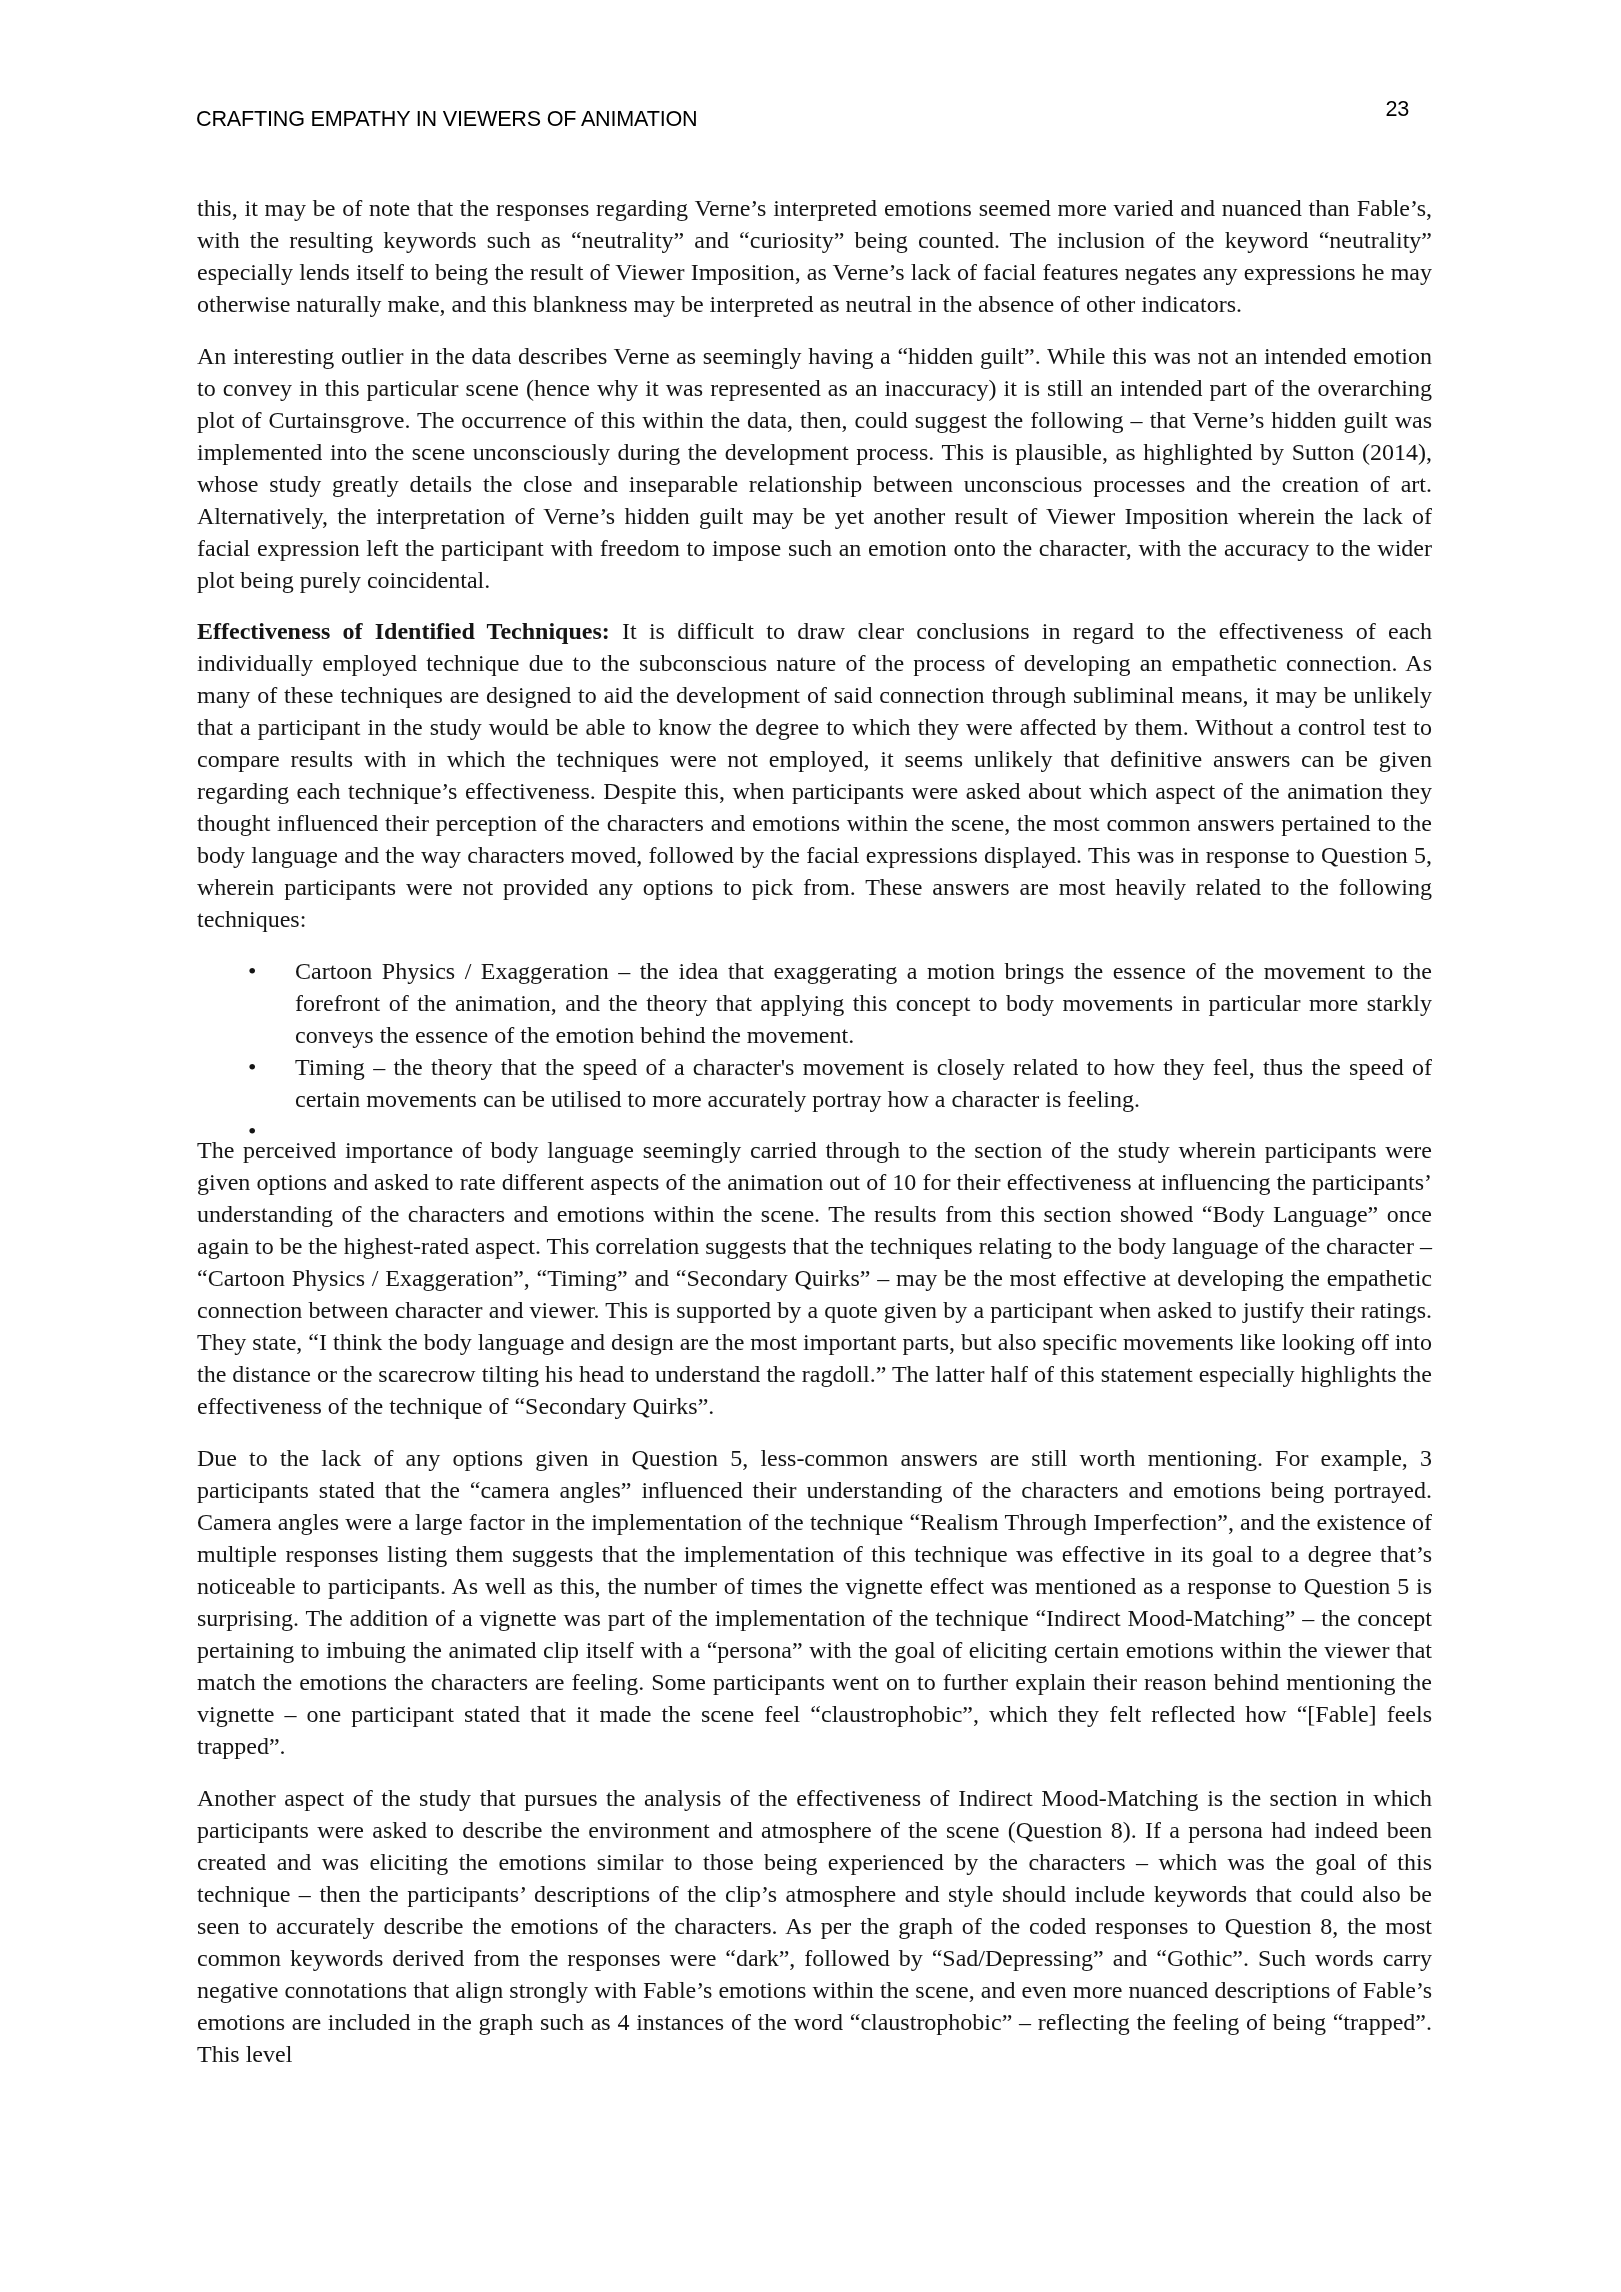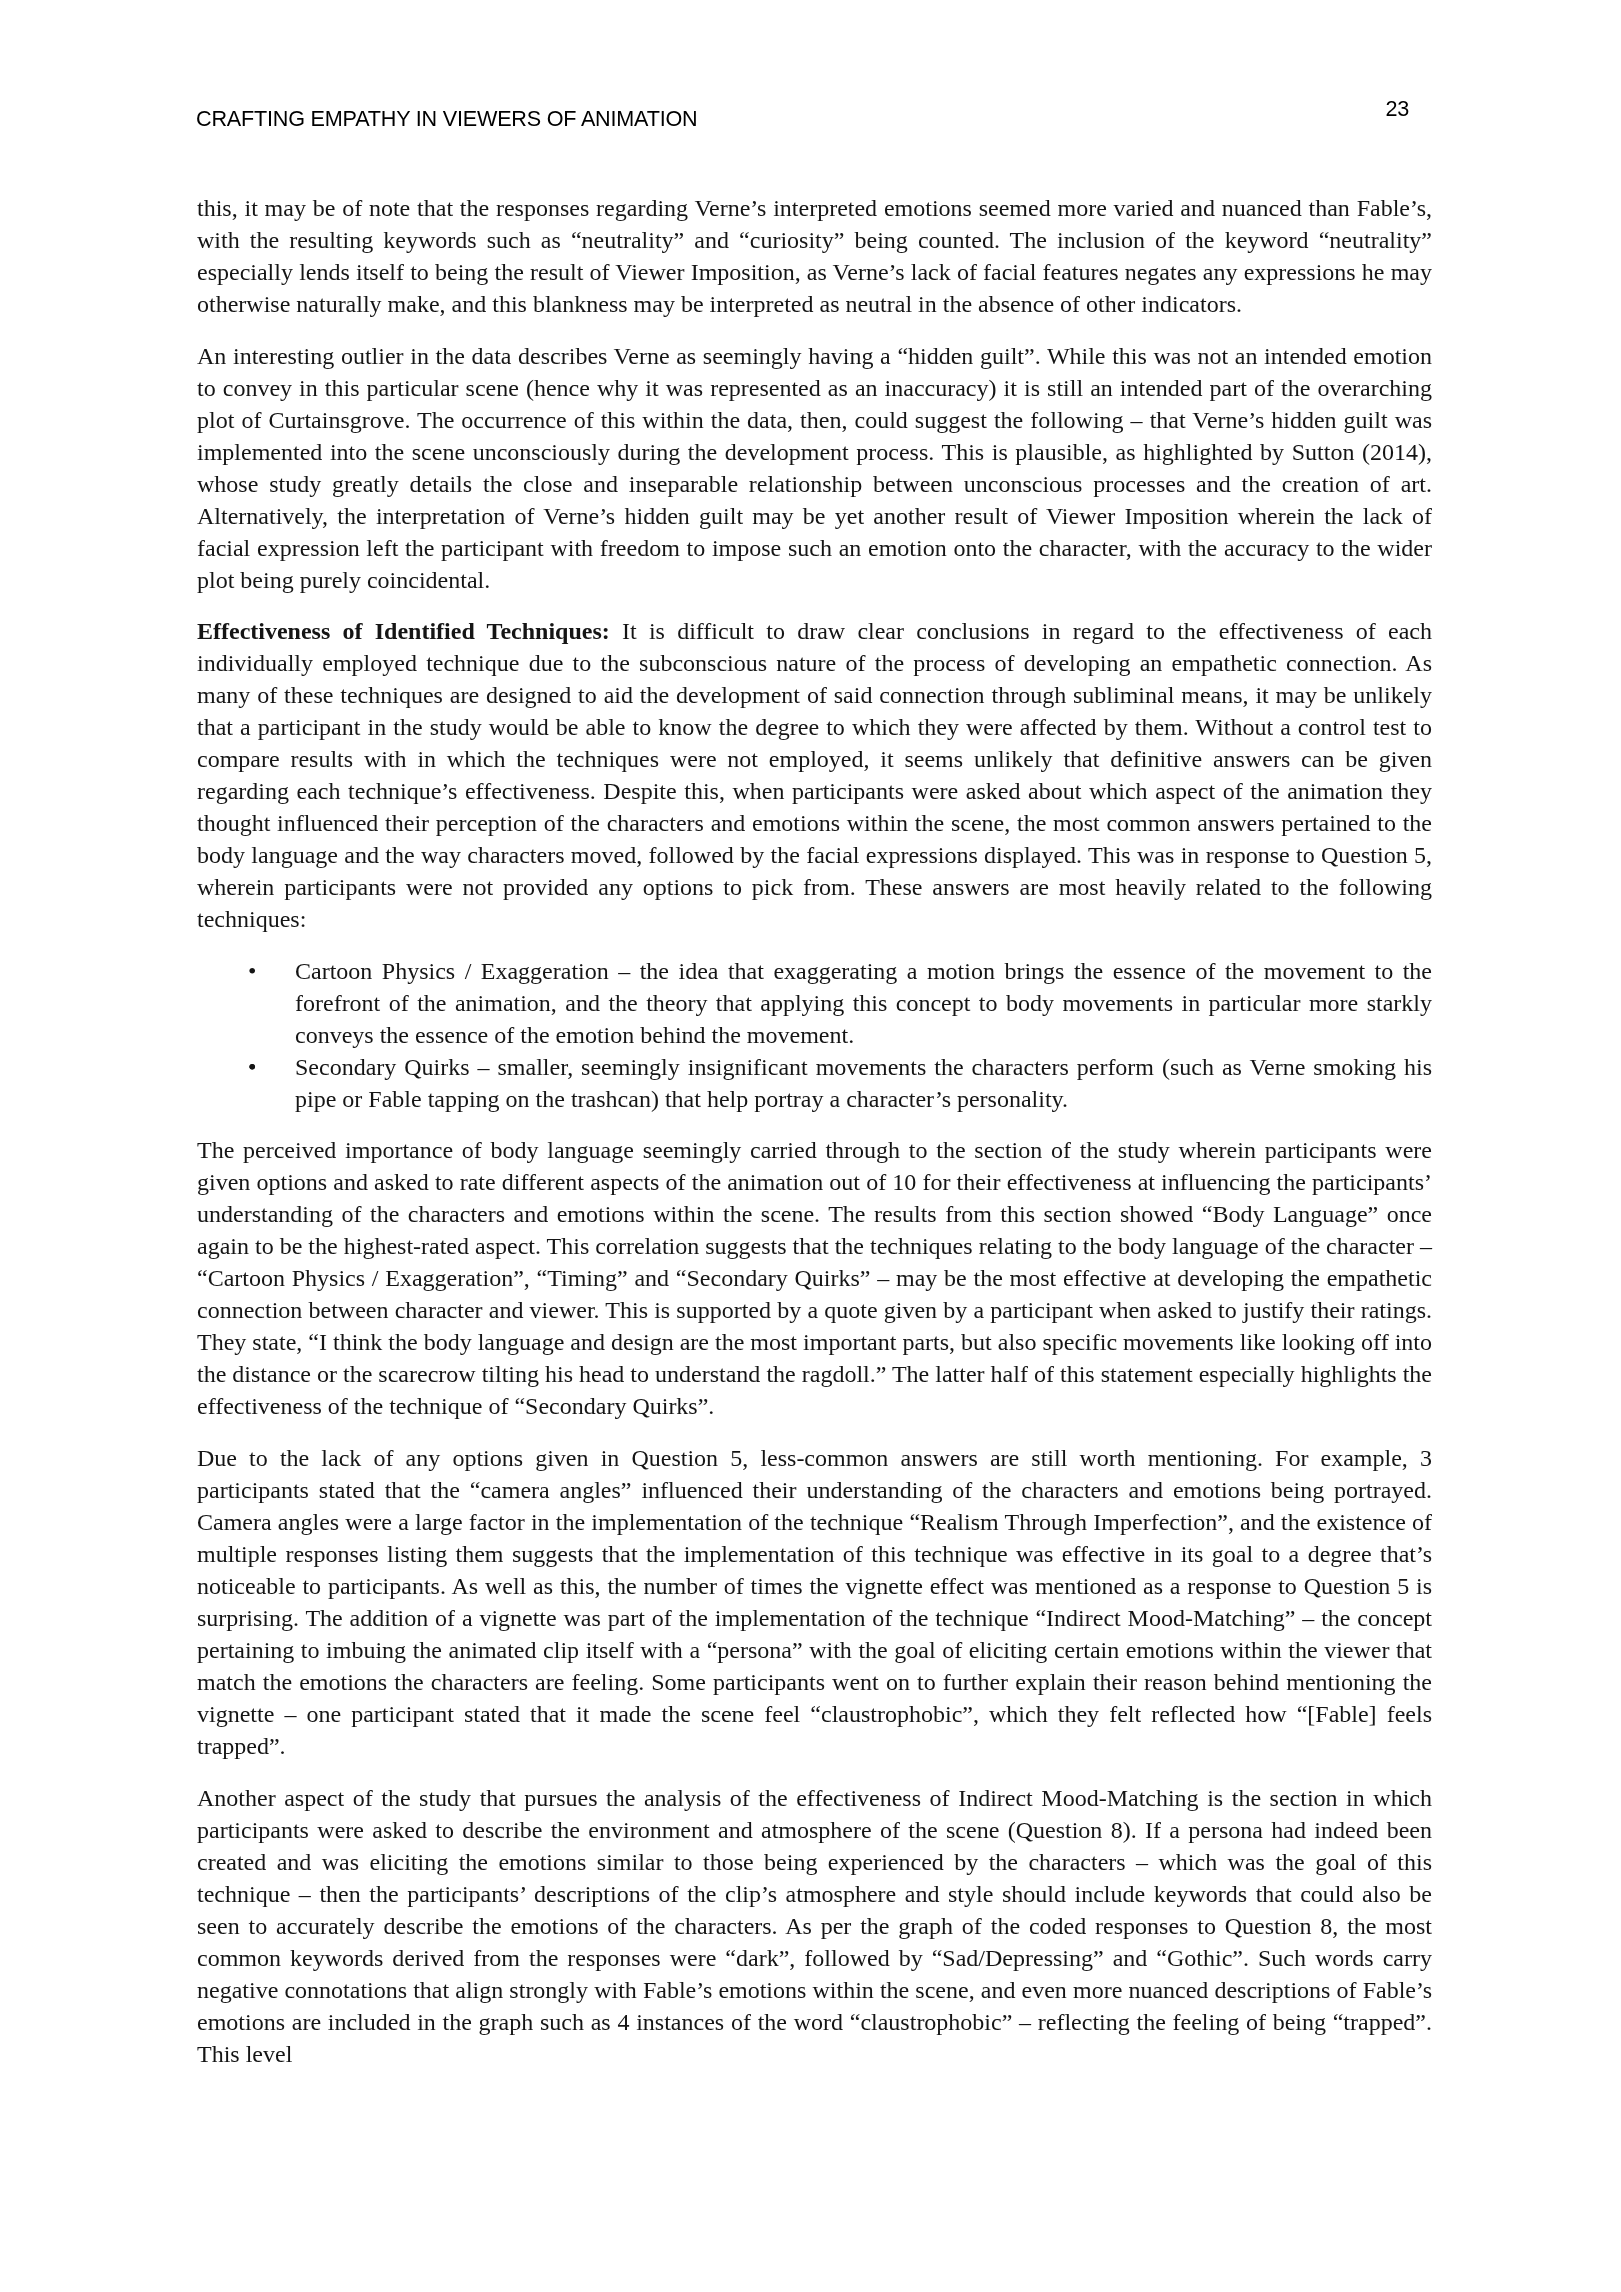--- a/index.html
+++ b/index.html
@@ -80,24 +80,24 @@
   <p>An interesting outlier in the data describes Verne as seemingly having a “hidden guilt”. While this was not an intended emotion to convey in this particular scene (hence why it was represented as an inaccuracy) it is still an intended part of the overarching plot of Curtainsgrove. The occurrence of this within the data, then, could suggest the following – that Verne’s hidden guilt was implemented into the scene unconsciously during the development process. This is plausible, as highlighted by Sutton (2014), whose study greatly details the close and inseparable relationship between unconscious processes and the creation of art. Alternatively, the interpretation of Verne’s hidden guilt may be yet another result of Viewer Imposition wherein the lack of facial expression left the participant with freedom to impose such an emotion onto the character, with the accuracy to the wider plot being purely coincidental.</p>
   <p><span class="lead-in">Effectiveness of Identified Techniques:</span><span> It is difficult to draw clear conclusions in regard to the effectiveness of each individually employed technique due to the subconscious nature of the process of developing an empathetic connection. As many of these techniques are designed to aid the development of said connection through subliminal means, it may be unlikely that a participant in the study would be able to know the degree to which they were affected by them. Without a control test to compare results with in which the techniques were not employed, it seems unlikely that definitive answers can be given regarding each technique’s effectiveness. Despite this, when participants were asked about which aspect of the animation they thought influenced their perception of the characters and emotions within the scene, the most common answers pertained to the body language and the way characters moved, followed by the facial expressions displayed. This was in response to Question 5, wherein participants were not provided any options to pick from. These answers are most heavily related to the following techniques:</span></p>
 
   <ul class="techniques">
     <li>
       <span class="bullet">•</span>
       <span>Cartoon Physics / Exaggeration – the idea that exaggerating a motion brings the essence of the movement to the forefront of the animation, and the theory that applying this concept to body movements in particular more starkly conveys the essence of the emotion behind the movement.</span>
     </li>
     <li>
       <span class="bullet">•</span>
+      <span>Timing – the theory that the speed of a character's movement is closely related to how they feel, thus the speed of certain movements can be utilised to more accurately portray how a character is feeling.</span>
     </li>
     <li>
       <span class="bullet">•</span>
-      <span>Secondary Quirks – smaller, seemingly insignificant movements the characters perform (such as Verne smoking his pipe or Fable tapping on the trashcan) that help portray a character’s personality.</span>
     </li>
   </ul>
 
   <p>The perceived importance of body language seemingly carried through to the section of the study wherein participants were given options and asked to rate different aspects of the animation out of 10 for their effectiveness at influencing the participants’ understanding of the characters and emotions within the scene. The results from this section showed “Body Language” once again to be the highest-rated aspect. This correlation suggests that the techniques relating to the body language of the character – “Cartoon Physics / Exaggeration”, “Timing” and “Secondary Quirks” – may be the most effective at developing the empathetic connection between character and viewer. This is supported by a quote given by a participant when asked to justify their ratings. They state, “I think the body language and design are the most important parts, but also specific movements like looking off into the distance or the scarecrow tilting his head to understand the ragdoll.” The latter half of this statement especially highlights the effectiveness of the technique of “Secondary Quirks”.</p>
   <p>Due to the lack of any options given in Question 5, less-common answers are still worth mentioning. For example, 3 participants stated that the “camera angles” influenced their understanding of the characters and emotions being portrayed. Camera angles were a large factor in the implementation of the technique “Realism Through Imperfection”, and the existence of multiple responses listing them suggests that the implementation of this technique was effective in its goal to a degree that’s noticeable to participants. As well as this, the number of times the vignette effect was mentioned as a response to Question 5 is surprising. The addition of a vignette was part of the implementation of the technique “Indirect Mood-Matching” – the concept pertaining to imbuing the animated clip itself with a “persona” with the goal of eliciting certain emotions within the viewer that match the emotions the characters are feeling. Some participants went on to further explain their reason behind mentioning the vignette – one participant stated that it made the scene feel “claustrophobic”, which they felt reflected how “[Fable] feels trapped”.</p>
   <p>Another aspect of the study that pursues the analysis of the effectiveness of Indirect Mood-Matching is the section in which participants were asked to describe the environment and atmosphere of the scene (Question 8). If a persona had indeed been created and was eliciting the emotions similar to those being experienced by the characters – which was the goal of this technique – then the participants’ descriptions of the clip’s atmosphere and style should include keywords that could also be seen to accurately describe the emotions of the characters. As per the graph of the coded responses to Question 8, the most common keywords derived from the responses were “dark”, followed by “Sad/Depressing” and “Gothic”. Such words carry negative connotations that align strongly with Fable’s emotions within the scene, and even more nuanced descriptions of Fable’s emotions are included in the graph such as 4 instances of the word “claustrophobic” – reflecting the feeling of being “trapped”. This level</p>
 </div>
 
 
 </body></html>

